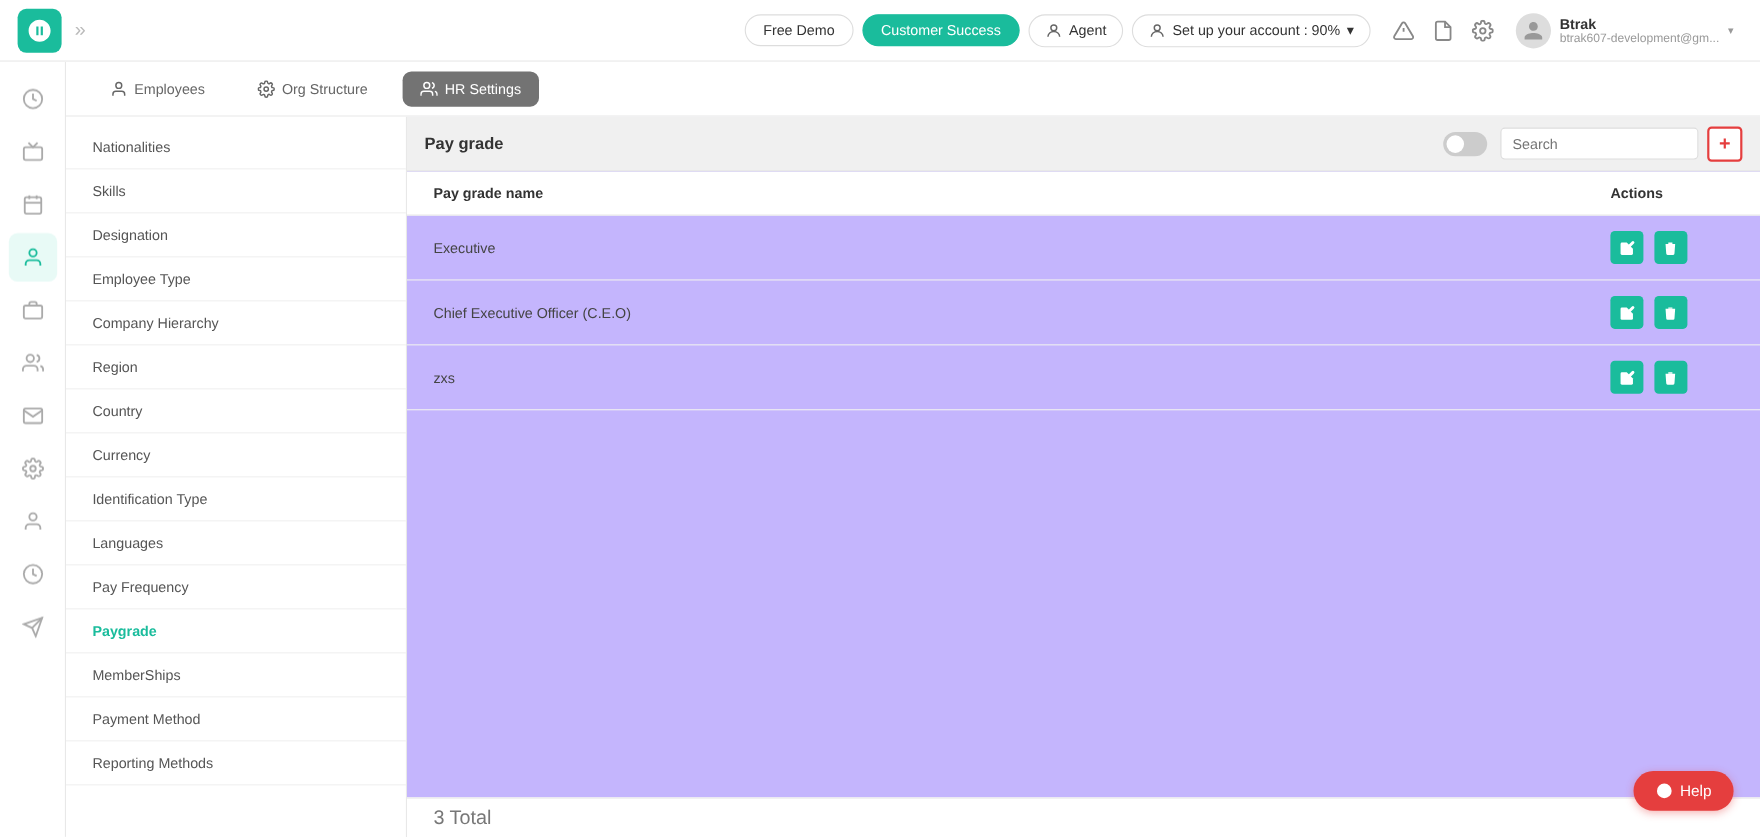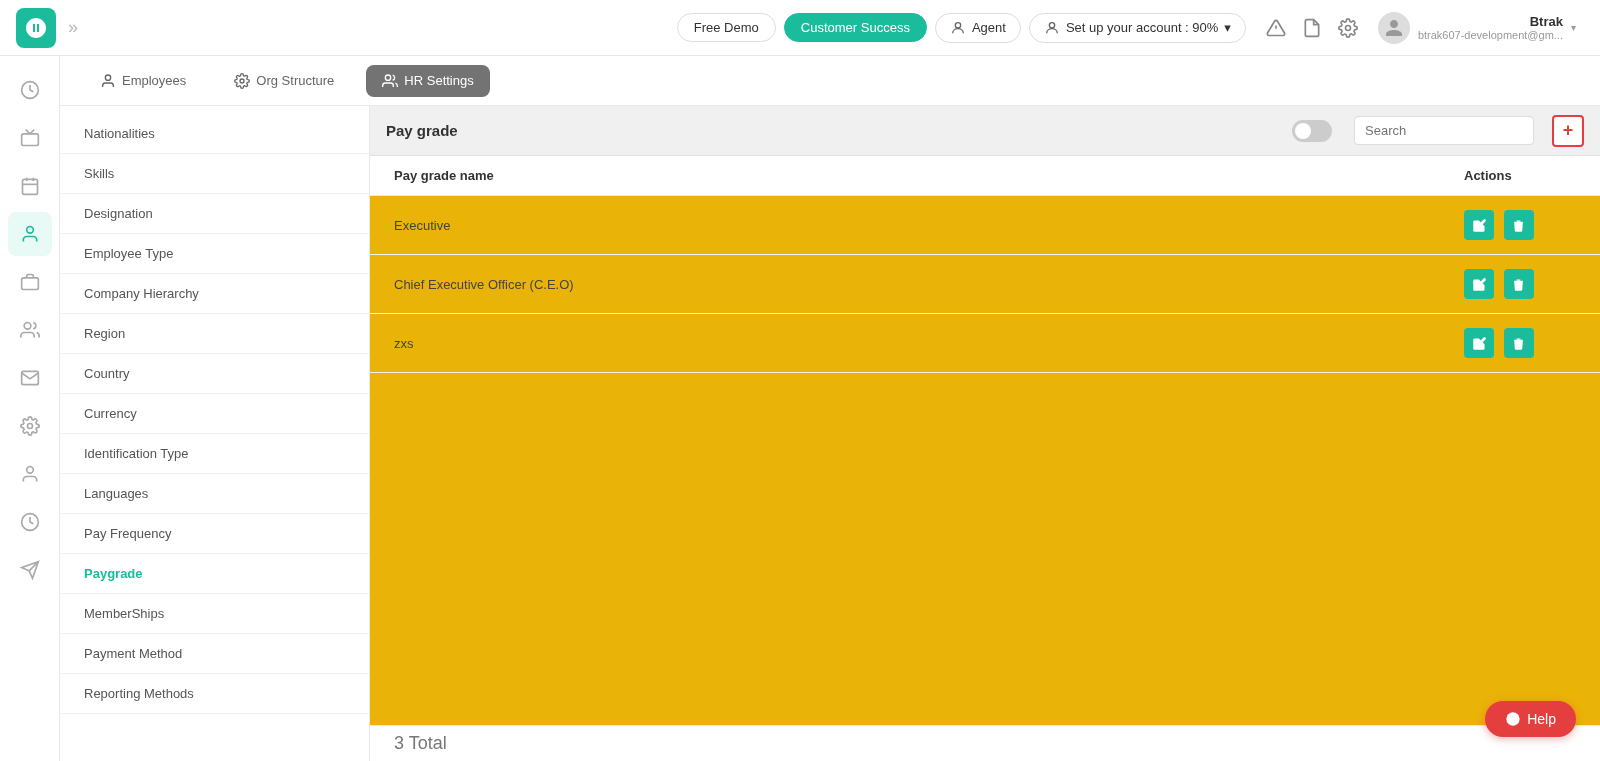--- a/index.html
+++ b/index.html
@@ -24,21 +24,21 @@
       background: #fff; cursor: pointer; font-size: 13px; color: #333;
     }
     .header-btn.active { background: #1abc9c; color: #fff; border-color: #1abc9c; }
     .header-agent { display: flex; align-items: center; gap: 6px; padding: 6px 14px; border-radius: 20px; border: 1px solid #ddd; cursor: pointer; font-size: 13px; color: #333; background: #fff; }
     .header-setup { display: flex; gap: 6px; padding: 6px 14px; border-radius: 20px; border: 1px solid #ddd; cursor: pointer; font-size: 13px; color: #333; background: #fff; }
     .header-icons { display: flex; align-items: center; gap: 16px; margin-left: 8px; }
     .header-icon { width: 20px; height: 20px; cursor: pointer; color: #666; display: flex; align-items: center; justify-content: center; }
     .header-user { display: flex; align-items: center; gap: 8px; cursor: pointer; padding: 4px 8px; border-radius: 8px; }
     .header-user-avatar { width: 32px; height: 32px; border-radius: 50%; background: #ddd; display: flex; align-items: center; justify-content: center; overflow: hidden; }
     .header-user-info { display: flex; flex-direction: column; }
-    .header-user-name { font-weight: 600; font-size: 13px; color: #333; text-align: right; }
+    .header-user-name { font-weight: 600; font-size: 13px; color: #333; }
     .header-user-email { font-size: 11px; color: #999; }
     .header-chevron { color: #999; font-size: 10px; }
 
     
     .left-sidebar {
       position: fixed; top: 56px; left: 0; bottom: 0; width: 60px;
       background: #fff; border-right: 1px solid #e8e8e8;
       display: flex; flex-direction: column; align-items: center;
       padding: 12px 0; gap: 4px; z-index: 90;
     }
@@ -85,21 +85,21 @@
     .menu-item.active { color: #1abc9c; font-weight: 600; }
 
     
     .right-panel {
       flex: 1; display: flex; flex-direction: column; background: #f5f6fa; overflow: hidden;
     }
 
     
     .paygrade-header {
       background: #f0f0f0; display: flex; align-items: center;
-      padding: 16px 16px; height: 50px; border-bottom: 1px solid #e0e0e0; gap: 10px;
+      padding: 16px 16px; height: 50px; border-bottom: 1px solid #e0e0e0;
     }
     .paygrade-title {
       font-size: 15px; font-weight: 600; color: #333; flex: 1;
     }
     .toggle-switch {
       position: relative; width: 40px; height: 22px; margin-right: 12px;
     }
     .toggle-switch input { opacity: 0; width: 0; height: 0; }
     .toggle-track {
       position: absolute; cursor: pointer; top: 0; left: 0; right: 0; bottom: 0;
@@ -113,21 +113,21 @@
       border: 1px solid #ddd; border-radius: 4px; padding: 6px 10px;
       font-size: 13px; width: 180px; outline: none; background: #fff;
     }
     .add-btn {
       width: 32px; height: 32px; background: #fff; border: 2px solid #e53e3e;
       border-radius: 4px; cursor: pointer; display: flex; align-items: center;
       justify-content: center; margin-left: 8px; color: #e53e3e; font-size: 18px; font-weight: bold;
     }
 
     
-    .table-container { flex: 1; overflow-y: auto; background: #eab308; }
+    .table-container { flex: 1; overflow-y: auto; background: #c4b5fd; }
     .table { width: 100%; border-collapse: collapse; }
     .table thead tr { border-bottom: 1px solid #e8e8e8; }
     .table th {
       padding: 12px 24px; text-align: left; font-size: 13px;
       font-weight: 600; color: #333; background: #fff;
     }
     .table th:last-child { width: 160px; }
     .table td { padding: 14px 24px; border-bottom: 1px solid #f0f0f0; font-size: 13px; color: #444; }
     .action-btn {
       width: 30px; height: 30px; border-radius: 4px; background: #1abc9c;

